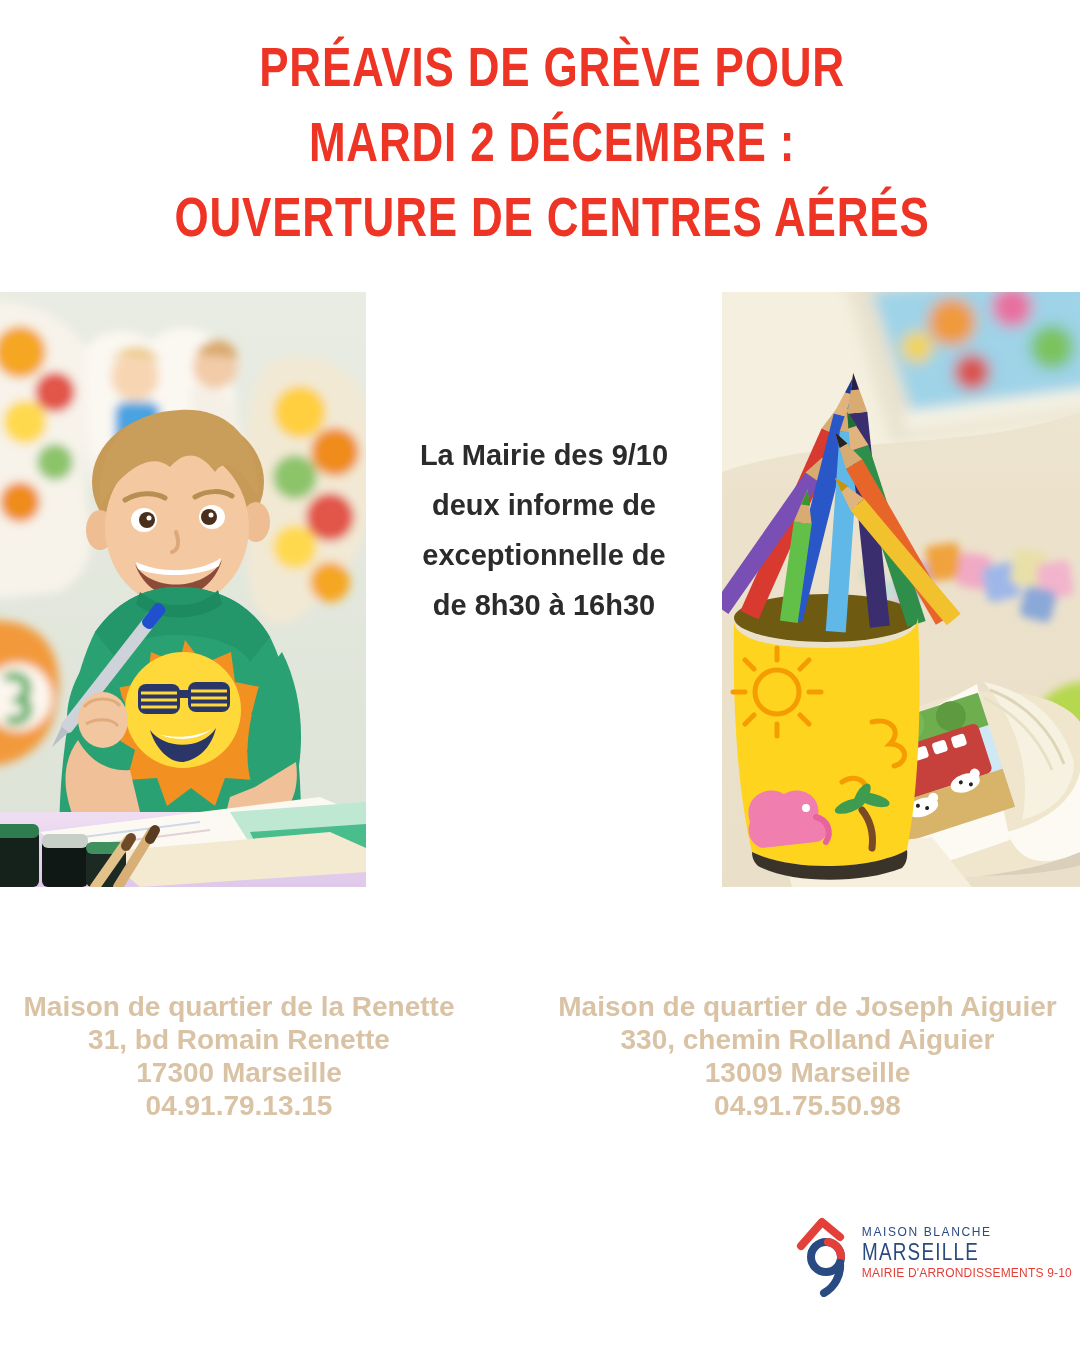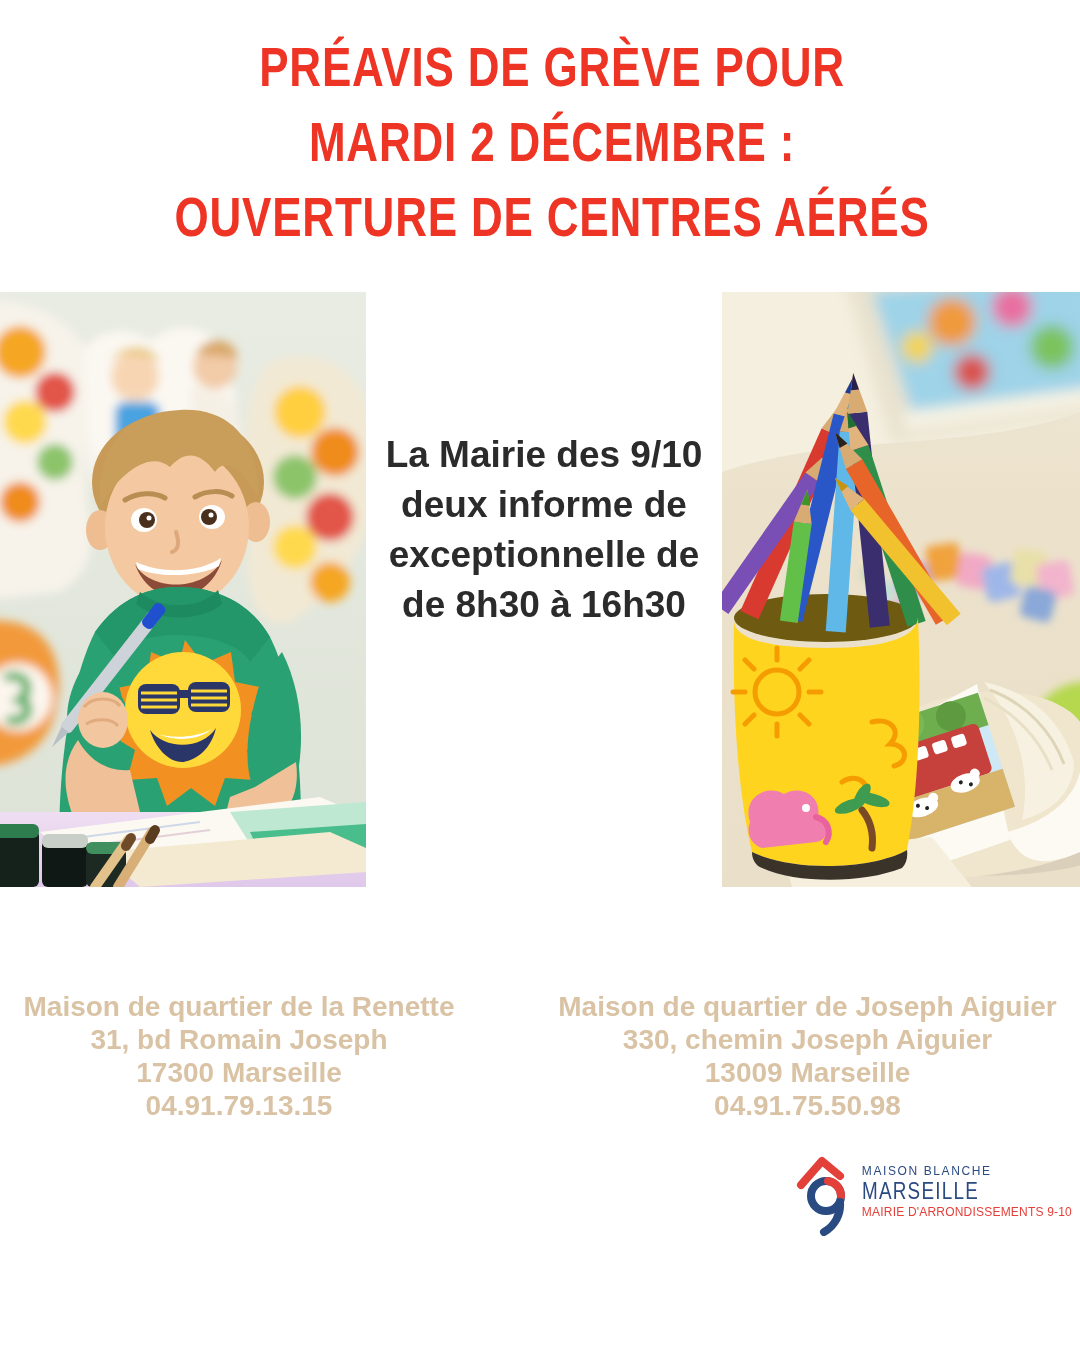--- a/index.html
+++ b/index.html
@@ -11,29 +11,29 @@
   .title{position:absolute;top:30px;left:0;width:100%;text-align:center;
     color:var(--title-red,#ee3424);font-weight:bold;padding-left:12px;}
   .title-line{font-size:55px;line-height:75px;letter-spacing:1px;
     transform:scaleX(0.80);transform-origin:center;white-space:nowrap;}
   
   .photo-left{position:absolute;left:0;top:292px;width:366px;height:595px;overflow:hidden;}
   .photo-right{position:absolute;left:722px;top:292px;width:358px;height:595px;overflow:hidden;}
   
   .announcement{position:absolute;left:368px;top:430px;width:352px;text-align:center;
     color:var(--announcement-dark,#2b2b2b);font-weight:bold;}
-  .announcement-line{font-size:37px;line-height:50px;white-space:nowrap;}
+  .announcement-line{font-size:29px;line-height:50px;white-space:nowrap;}
   
   .center-block{position:absolute;top:990px;text-align:center;
     color:var(--address-beige,#d9c3a4);font-weight:bold;}
   .center-block div{font-size:28px;line-height:33px;white-space:nowrap;}
   .center-left{left:0;width:478px;}
   .center-right{left:535px;width:545px;}
   
-  .logo{position:absolute;right:8px;top:1152px;display:flex;align-items:flex-start;gap:5px;}
+  .logo{position:absolute;right:8px;top:1213px;display:flex;align-items:flex-start;gap:5px;}
   .logo-text{display:flex;flex-direction:column;margin-top:12px;}
   .logo-line1{font-size:12px;letter-spacing:1.6px;color:var(--logo-navy,#2a4a82);white-space:nowrap;}
   .logo-line2{font-size:23px;letter-spacing:1.5px;color:var(--logo-navy,#2a4a82);white-space:nowrap;
     transform:scaleX(0.82);transform-origin:left;line-height:26px;}
   .logo-line3{font-size:12px;letter-spacing:0.2px;color:var(--logo-red,#e4403a);white-space:nowrap;margin-top:1px;}
   
   .footer{position:absolute;top:1273px;left:0;width:100%;text-align:center;
     color:var(--footer-gray,#8f8f8f);}
   .footer-line{font-size:26px;line-height:33px;transform:scaleX(0.88);
     transform-origin:center;white-space:nowrap;}
@@ -328,27 +328,27 @@
 
   <div class="announcement">
     <div class="announcement-line">La Mairie des 9/10</div>
     <div class="announcement-line">deux informe de</div>
     <div class="announcement-line">exceptionnelle de</div>
     <div class="announcement-line">de 8h30 à 16h30</div>
   </div>
 
   <div class="center-block center-left">
     <div>Maison de quartier de la Renette</div>
-    <div>31, bd Romain Joseph</div>
+    <div>31, bd Romain Renette</div>
     <div>17300 Marseille</div>
     <div>04.91.79.13.15</div>
   </div>
   <div class="center-block center-right">
     <div>Maison de quartier de Joseph Aiguier</div>
-    <div>330, chemin Joseph Aiguier</div>
+    <div>330, chemin Rolland Aiguier</div>
     <div>13009 Marseille</div>
     <div>04.91.75.50.98</div>
   </div>
 
   <div class="logo">
     <svg width="62" height="84" viewBox="0 0 62 84" xmlns="http://www.w3.org/2000/svg">
       <polyline points="6,33 27,9 45,24" fill="none" stroke="#e4403a" stroke-width="8" stroke-linecap="round" stroke-linejoin="round"></polyline>
       <circle cx="31" cy="44" r="15" fill="none" stroke="#2a4a82" stroke-width="8"></circle>
       <path d="M33,29 A15,15 0 0 1 46,44" fill="none" stroke="#e4403a" stroke-width="8" stroke-linecap="round"></path>
       <path d="M45,50 C46,62 40,74 29,80" fill="none" stroke="#2a4a82" stroke-width="8" stroke-linecap="round"></path>

